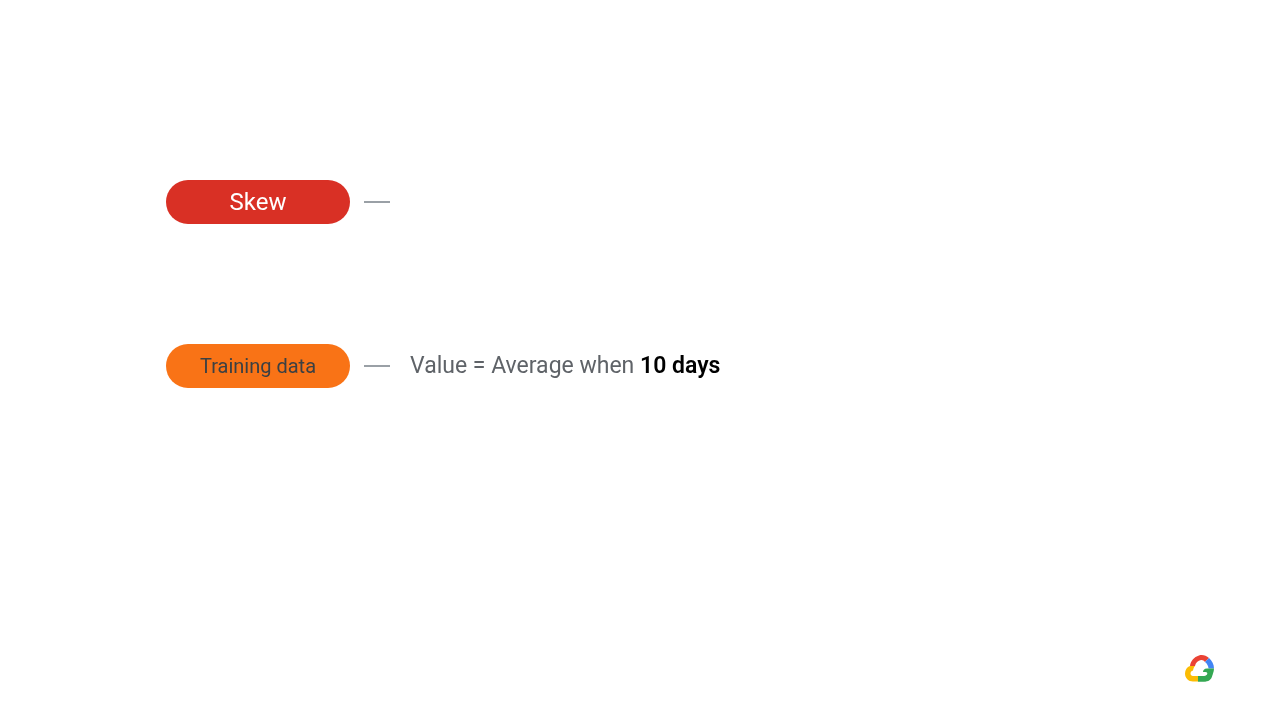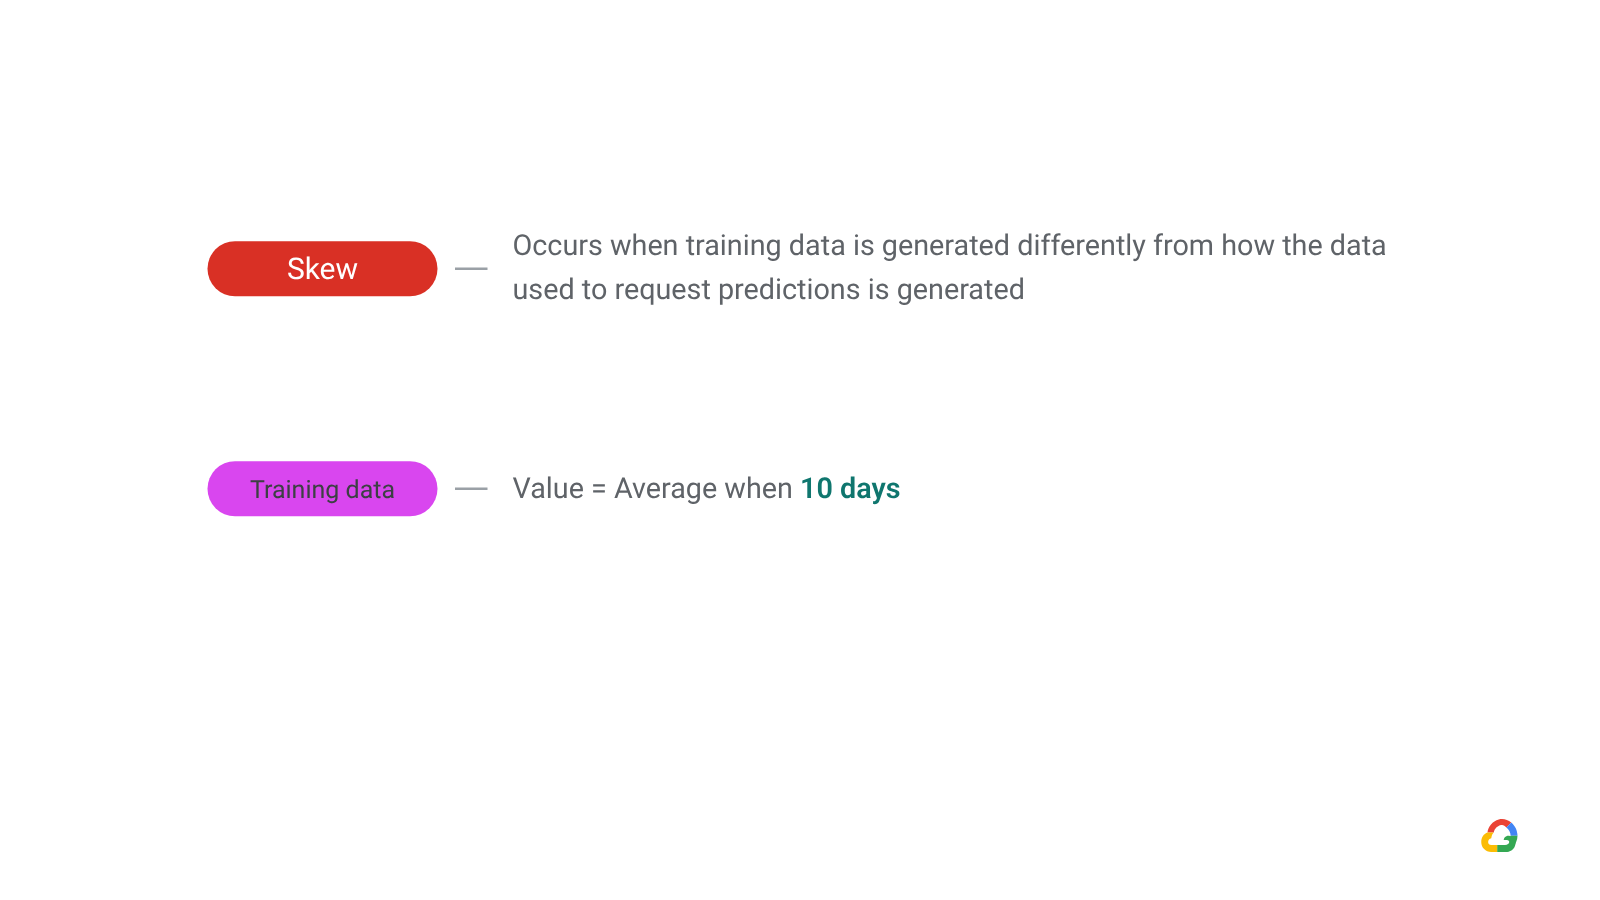--- a/index.html
+++ b/index.html
@@ -34,62 +34,59 @@
       align-items: center;
       justify-content: center;
       font-size: 24px;
       font-weight: 400;
     }
     .pill-red {
       background: #d93025;
       color: #ffffff;
     }
     .pill-gray {
-      background: #d946ef;
+      background: #f97316;
       color: #3c4043;
       font-size: 20px;
     }
     .connector {
       flex-shrink: 0;
       width: 26px;
       height: 2px;
       background: #9aa0a6;
       margin-left: 14px;
       margin-right: 20px;
     }
     .description {
       font-size: 23px;
       color: #5f6368;
       line-height: 1.5;
       font-weight: 400;
     }
     .description .bold {
       font-weight: 600;
-      color: #0f766e;
+      color: #000000;
     }
     .logo {
       position: absolute;
       bottom: 32px;
       right: 62px;
       width: 36px;
       height: 36px;
     }
   </style>
 </head>
 <body>
 
 <div class="content">
   <div class="row">
     <div class="pill pill-red">
       <span>Skew</span>
     </div>
     <div class="connector"></div>
-    <div class="description">
-      <span>Occurs when training data is generated differently from how the data used to request predictions is generated</span>
-    </div>
   </div>
 
   <div class="row">
     <div class="pill pill-gray">
       <span>Training data</span>
     </div>
     <div class="connector"></div>
     <div class="description">
       <span>Value = Average when </span><span class="bold">10 days</span>
     </div>

